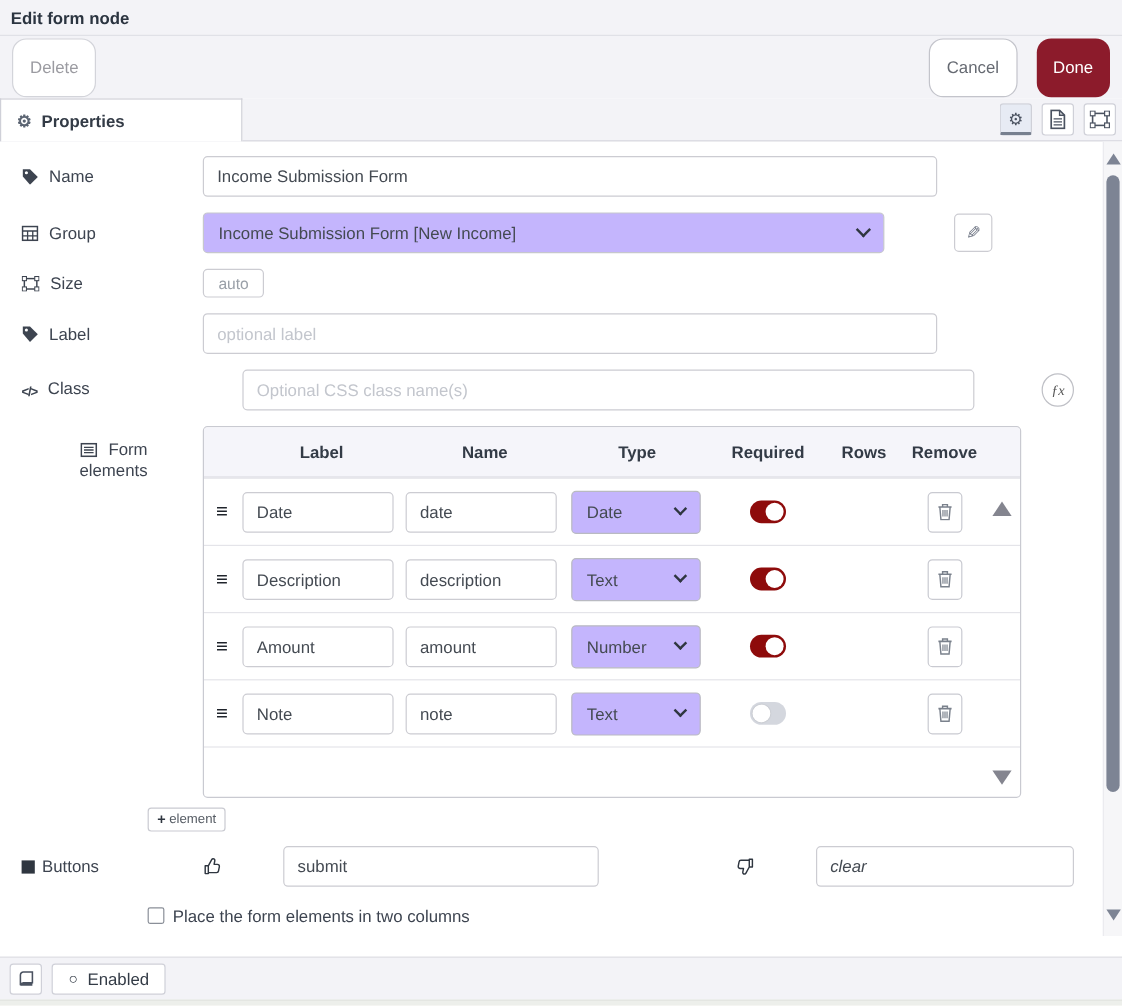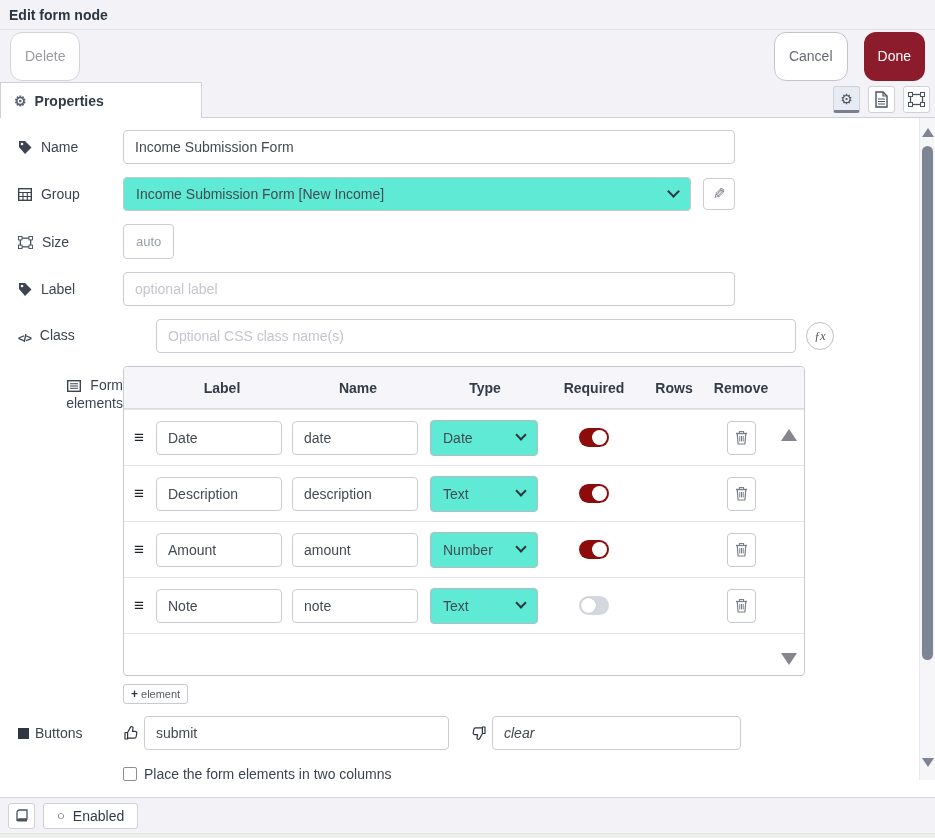--- a/index.html
+++ b/index.html
@@ -46,49 +46,49 @@
   .tab-gear { font-size:14px; color:#5b6472; line-height:1; }
   .tab-side-buttons { position:absolute; right:5px; top:4px; display:flex; gap:8px; }
   .icon-btn {
     width:27px; height:27px; border:1px solid #cfd0d8; border-radius:3px;
     background:#fff; display:flex; align-items:center; justify-content:center; cursor:pointer; padding:0;
   }
   .icon-btn.active { background:#e7ebf4; border-color:#cfd0d8; border-bottom:3px solid #77808f; }
 
   
   .content { height:679px; background:#fff; position:relative; padding:12px 40px 0 18px; }
-  .form-row { display:flex; align-items:center; margin-bottom:13px; }
+  .form-row { display:flex; align-items:center; margin-bottom:13px;gap:46px; }
   .row-label { width:105px; flex:none; color:#3d4450; line-height:18px; }
   .row-label .li { display:inline-block; vertical-align:-2px; margin-right:5px; }
   .top-align { align-items:flex-start; }
   .top-align .row-label { padding-top:10px;text-align:right; }
 
   .text-input {
     height:34px; border:1px solid #ccccd2; border-radius:4px; padding:0 11px;
     font-family:"Liberation Sans",sans-serif; font-size:14px; color:#444a52; background:#fff;
   }
   .text-input::placeholder { color:#c3c6cd; opacity:1; }
   .w-name { width:612px; }
   .w-class { width:640px;margin-left:33px; }
 
   .fake-select {
-    height:34px; border:1px solid #c6c7cd; border-radius:4px; background:#5eead4;
+    height:34px; border:1px solid #c6c7cd; border-radius:4px; background:#c4b5fd;
     display:flex; align-items:center; padding:0 12px; cursor:pointer; color:#444a52;
   }
   .fake-select .sel-text { flex:1; white-space:nowrap; overflow:hidden; }
   .chev { width:9px; height:9px; border-right:2px solid #2f3640; border-bottom:2px solid #2f3640;
           transform:rotate(45deg); margin-top:-5px; flex:none; }
   .group-select { width:568px; }
   .sq-btn {
     width:32px; height:32px; border:1px solid #ccccd2; border-radius:4px; background:#fff;
     display:flex; align-items:center; justify-content:center; cursor:pointer; margin-left:12px; padding:0;
   }
   .pencil { font-size:15px; color:#6b7280; transform:scaleX(-1); }
   .size-btn {
-    height:35px; padding:0 12px; border:1px solid #ccccd2; border-radius:4px; background:#fff;
+    height:24px; padding:0 12px; border:1px solid #ccccd2; border-radius:4px; background:#fff;
     color:#9aa0a8; font-size:13px; cursor:pointer;
   }
   .fx-btn {
     width:28px; height:28px; border-radius:50%; border:1px solid #bfc0c6; background:#fff;
     margin-left:10px; display:flex; align-items:center; justify-content:center; cursor:pointer;
     font-family:"Liberation Serif", serif; font-style:italic; font-size:12px; color:#555; padding:0;
   }
 
   
   .el-table {

